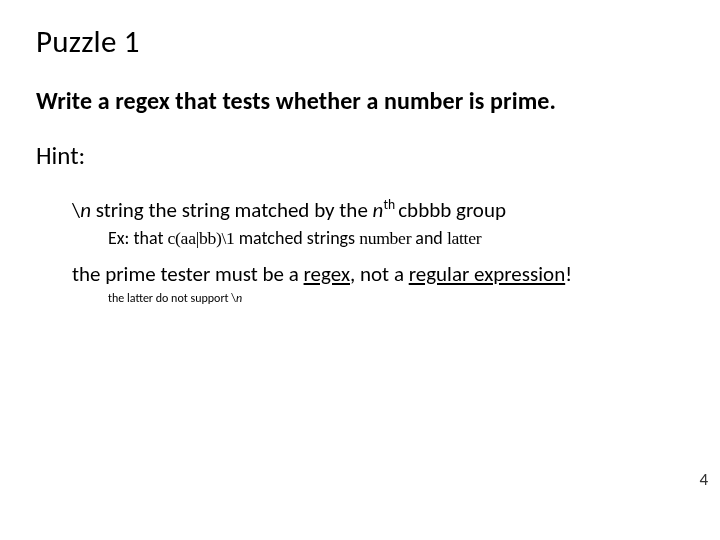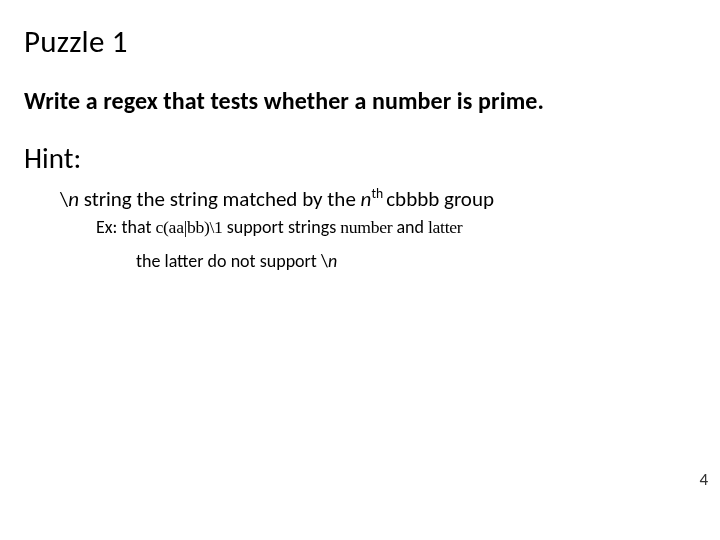--- a/index.html
+++ b/index.html
@@ -1,24 +1,24 @@
 <!DOCTYPE html>
 <html><head>
 <meta charset="utf-8">
 <style>
   * { margin: 0; padding: 0; box-sizing: border-box; }
   html, body { width: 720px; height: 540px; background: #fff; font-family: Calibri, "Segoe UI", sans-serif; color: #000; }
-  .slide { position: relative; width: 720px; height: 500px; padding: 22px 24px; }
+  .slide { position: relative; width: 720px; height: 500px; padding: 22px 36px; }
   .title { font-size: 31px; font-weight: 400; margin-bottom: 26px; letter-spacing: 0.2px; }
   .body1 { font-size: 24px; font-weight: 700; margin-bottom: 24px; line-height: 1.25; letter-spacing: 0.1px; }
-  .hint-label { font-size: 29px; font-weight: 400; margin-bottom: 10px; }
+  .hint-label { font-size: 25px; font-weight: 400; margin-bottom: 26px; }
   .hint1 { font-size: 21px; margin-left: 36px; margin-bottom: 4px; line-height: 1.25; }
   .hint1-ex { font-size: 18px; margin-left: 72px; margin-bottom: 10px; line-height: 1.3; }
   .hint2 { font-size: 21px; margin-left: 36px; margin-bottom: 4px; line-height: 1.25; }
-  .hint2-sub { font-size: 18px; margin-left: 112px; line-height: 1.3; }
+  .hint2-sub { font-size: 12px; margin-left: 72px; line-height: 1.3; }
   .ital { font-style: italic; }
   .sup { font-size: 0.65em; vertical-align: super; line-height: 0; }
   .code { font-family: Liberation Serif, serif; font-size: 0.98em; letter-spacing: -0.3px; }
   .under { text-decoration: underline; }
   .pagenum { position: absolute; right: 12px; bottom: 10px; font-size: 17px; color: #333; }
 </style>
 </head>
 <body>
 
 <div class="slide">
@@ -27,23 +27,26 @@
 
   <div class="body1">Write a regex that tests whether a number is prime.</div>
 
   <div class="hint-label">Hint:</div>
 
   <div class="hint1">
     <span>\</span><span class="ital">n</span><span> string the string matched by the </span><span class="ital">n</span><span class="sup">th </span><span>cbbbb group</span>
   </div>
 
   <div class="hint1-ex">
-    <span>Ex: that  </span><span class="code">c(aa|bb)\1</span><span>  support  strings   </span><span class="code">number</span><span>  and  </span><span class="code">latter</span>
+    <span>Ex: that  </span><span class="code">c(aa|bb)\1</span><span>  matched  strings   </span><span class="code">number</span><span>  and  </span><span class="code">latter</span>
   </div>
 
+  <div class="hint2">
+    <span>the prime tester must be a </span><span class="under">regex</span><span>, not a </span><span class="under">regular expression</span><span>!</span>
+  </div>
 
   <div class="hint2-sub">
     <span>the latter do not support \</span><span class="ital">n</span>
   </div>
 
   <div class="pagenum">4</div>
 
 </div>
 
 </body></html>

